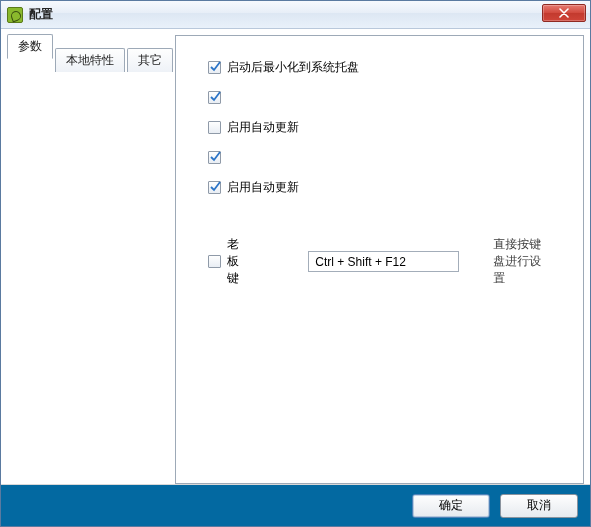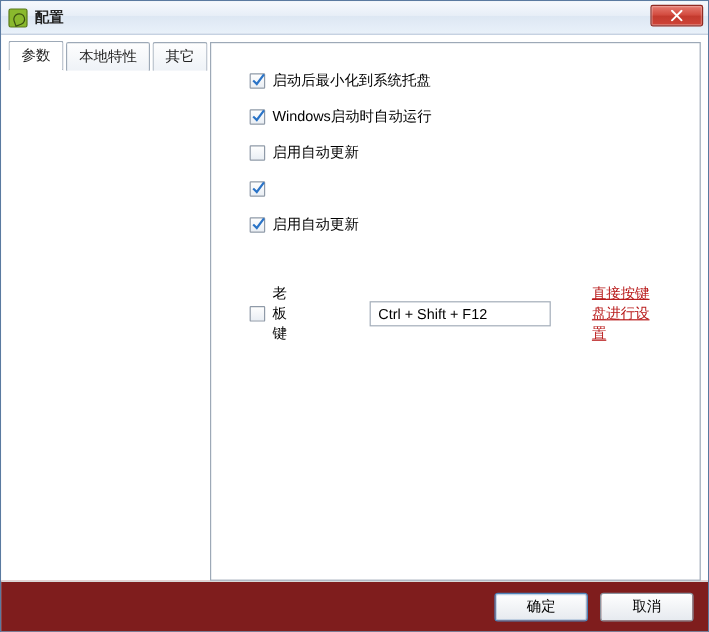--- a/index.html
+++ b/index.html
@@ -83,21 +83,21 @@
     z-index: 2;
   }
   .tab {
     border: 1px solid #9da9b7;
     border-bottom: none;
     background: linear-gradient(to bottom, #fefefe, #eef2f7);
     padding: 3px 10px 3px 10px;
     margin-right: 2px;
     border-radius: 2px 2px 0 0;
     position: relative;
-    top: 1px;
+    top: 14px;
     cursor: pointer;
     color: #222;
   }
   .tab.active {
     background: #fff;
     border-bottom: 1px solid #fff;
     top: 1px;
     z-index: 3;
   }
   .tabpanel {
@@ -150,27 +150,26 @@
     width: 151px;
     height: 21px;
     border: 1px solid #a3adb9;
     padding: 2px 6px;
     font-family: inherit;
     font-size: 12px;
     margin-left: 62px;
     background: #fff;
   }
   .hint {
-    color: #b91c1c;
+    color: #404040;
     margin-left: 34px;
-    text-decoration: underline;
   }
   .footer {
     height: 42px;
-    background: #7f1d1d;
+    background: #0369a1;
     border-top: 1px solid #d8d8d8;
     display: flex;
     align-items: center;
     justify-content: flex-end;
     padding: 0 12px;
     gap: 10px;
   }
   .btn {
     min-width: 78px;
     height: 24px;
@@ -219,21 +218,20 @@
         </span>
         <span class="cblabel">启动后最小化到系统托盘</span>
       </div>
 
       <div class="row">
         <span class="checkbox checked">
           <svg width="13" height="13" viewBox="0 0 13 13">
               <path d="M2 6 L5 9 L11 1" stroke="#2b74c7" stroke-width="1.8" fill="none"></path>
             </svg>
         </span>
-        <span class="cblabel">Windows启动时自动运行</span>
       </div>
 
       <div class="row">
         <span class="checkbox"></span>
         <span class="cblabel">启用自动更新</span>
       </div>
 
       <div class="row">
         <span class="checkbox checked">
           <svg width="13" height="13" viewBox="0 0 13 13">

